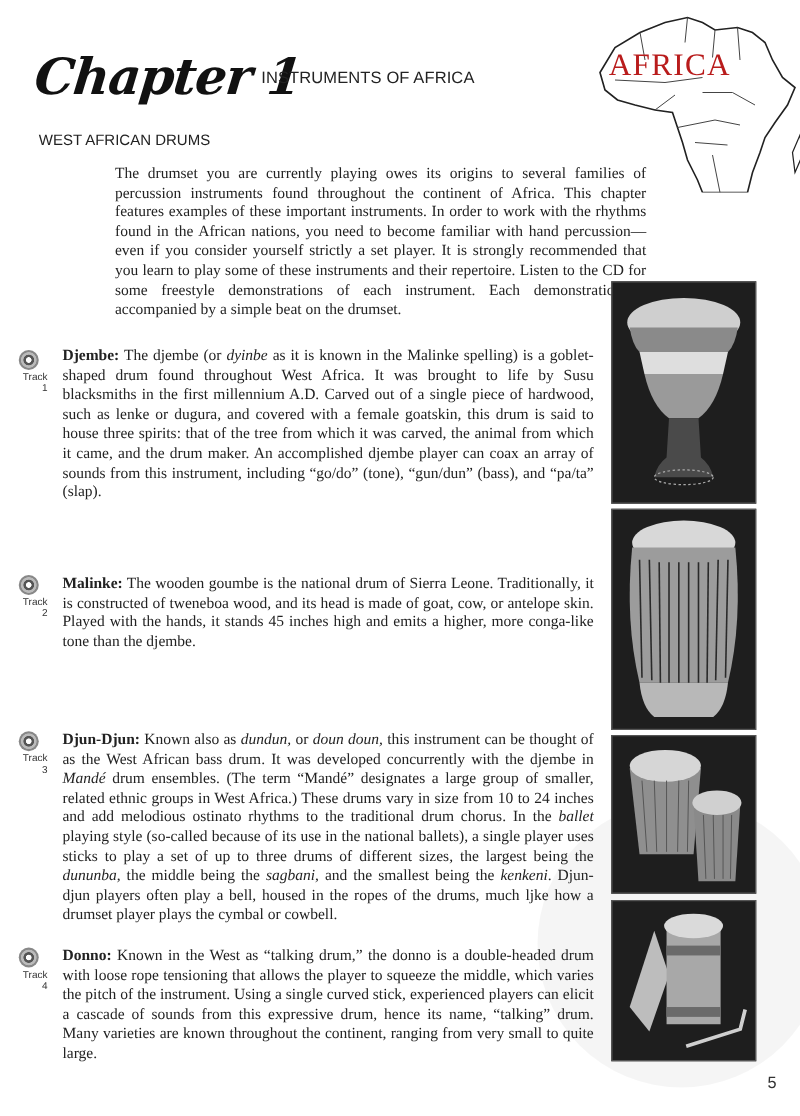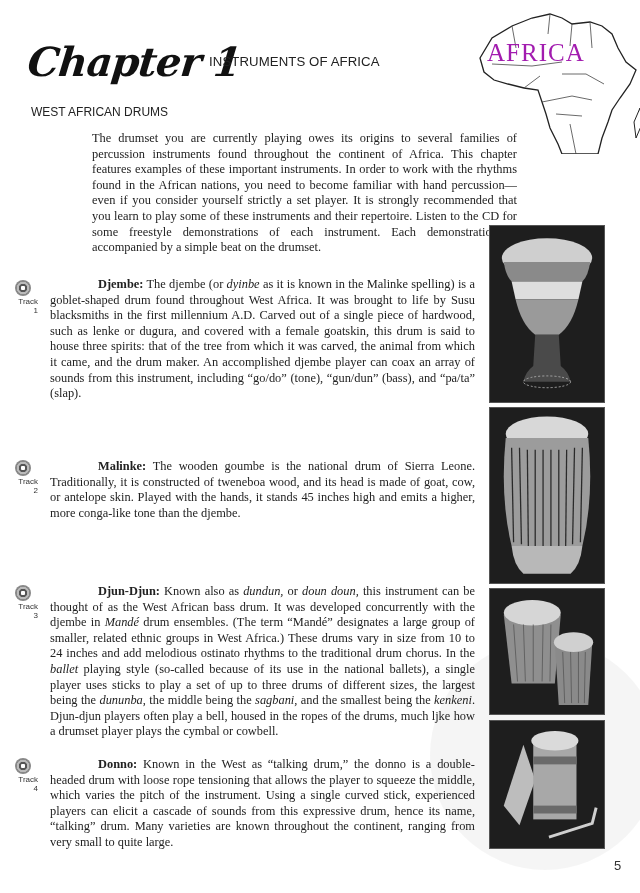--- a/index.html
+++ b/index.html
@@ -2,23 +2,23 @@
 <html><head>
 <meta charset="utf-8">
 <style>
   html, body { margin: 0; padding: 0; }
   body { width: 640px; height: 893px; background: #ffffff; position: relative; overflow: hidden; color: #1a1a1a; }
   .abs { position: absolute; }
   .chapter-word { left: 28px; top: 42px; font-family: "DejaVu Serif", serif; font-weight: bold; font-style: italic; font-size: 40px; letter-spacing: -1px; color: #111; transform: skewX(-6deg); line-height: 1; }
   .chapter-sub { left: 209px; top: 54px; font-family: "Liberation Sans", sans-serif; font-size: 13.2px; line-height: 15px; color: #222; letter-spacing: 0.1px; }
   .section-heading { left: 31px; top: 105px; font-family: "Liberation Sans", sans-serif; font-size: 12px; color: #222; }
   .map { left: 452px; top: 4px; width: 192px; height: 150px; }
-  .map-label { left: 487px; top: 39px; font-family: "Liberation Serif", serif; font-size: 25px; color: #a21caf; letter-spacing: 1px; }
+  .map-label { left: 487px; top: 39px; font-family: "Liberation Serif", serif; font-size: 25px; color: #b91c1c; letter-spacing: 1px; }
   .para { font-family: "Liberation Serif", serif; font-size: 12.4px; line-height: 15.6px; text-align: justify; color: #222; }
-  .para b { font-weight: bold; margin-left: 48px; }
+  .para b { font-weight: bold; }
   .intro { left: 50px; top: 131px; width: 425px; margin-left: 42px; }
   .entry { left: 50px; width: 425px; }
   .track { width: 30px; left: 8px; text-align: right; font-family: "Liberation Sans", sans-serif; font-size: 8px; line-height: 9px; color: #333; }
   .cd { width: 16px; height: 16px; margin: 0 auto 1px auto; border-radius: 50%; background: radial-gradient(circle, #fff 0 2px, #555 2.5px 4px, #bbb 4.5px 6px, #888 6.5px 8px); }
   .photo { left: 489px; width: 116px; background: #1e1e1e; border: 1px solid #555; box-sizing: border-box; overflow: hidden; }
   .photo svg { width: 100%; height: 100%; display: block; }
   .page-number { left: 614px; top: 858px; font-family: "Liberation Sans", sans-serif; font-size: 13px; color: #333; }
   .watermark { left: 430px; top: 640px; width: 230px; height: 230px; border-radius: 50%; background: rgba(0,0,0,0.04); }
 </style>
 </head>

